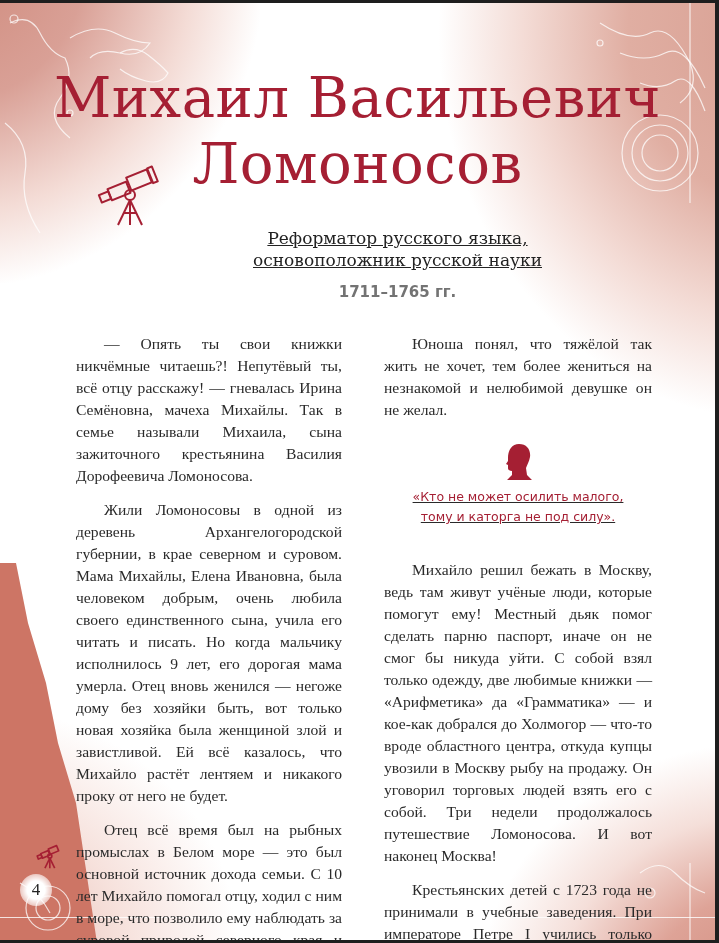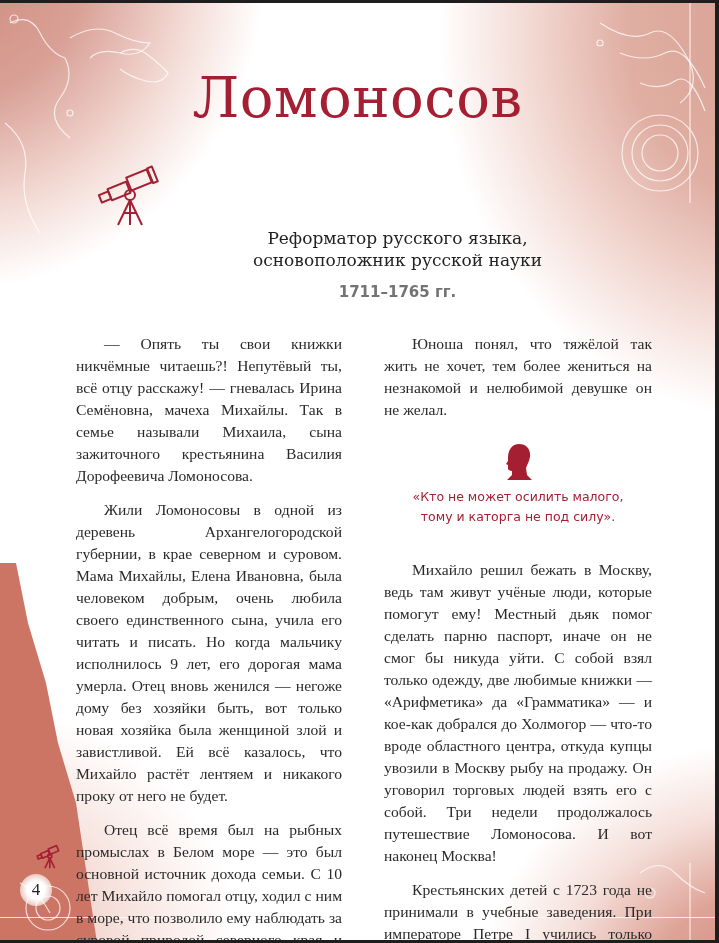--- a/index.html
+++ b/index.html
@@ -48,37 +48,37 @@
     font-family: "DejaVu Serif", "Liberation Serif", serif;
     font-size: 56px; line-height: 66px;
     letter-spacing: 0.5px;
   }
   .title .line2 { display: block; }
   .telescope { position: absolute; left: 96px; top: 160px; width: 64px; height: 64px; }
   .subtitle {
     position: absolute; left: 0; right: 0; top: 224px;
     text-align: center; color: #222;
     font-family: "DejaVu Serif", serif;
-    font-size: 17px; line-height: 22px; padding-left: 80px;
+    font-size: 17px; line-height: 22px; padding-left: 80px; text-decoration: underline;
   }
   .years {
     position: absolute; left: 0; right: 0; top: 280px;
     text-align: center; color: #737373; padding-left: 80px;
     font-family: "DejaVu Sans", sans-serif; font-weight: bold; font-size: 15px;
   }
   .col {
     position: absolute; top: 318px;
     font-size: 15.6px; line-height: 22px; color: #2a2a2a;
     text-align: justify;
   }
   .col-left { left: 64px; width: 290px; }
   .col-right { left: 372px; width: 292px; }
   .col p { margin: 12px; text-indent: 28px; }
   .col p.noindent { text-indent: 0; }
-  .quote-block { margin: 22px 0 32px 0; text-align: center; }
+  .quote-block { margin: 22px 0 32px 0; text-align: center; text-decoration: underline; }
   .head-icon { display: block; margin: 0 auto 6px auto; width: 30px; height: 38px; }
   .quote {
     color: #a51f33; font-family: "DejaVu Sans", sans-serif;
     font-size: 12.5px; line-height: 20px; text-align: center; text-indent: 0;
   }
   .page-number {
     position: absolute; left: 20px; top: 871px; width: 32px; height: 32px;
     border-radius: 50%;
     background: radial-gradient(circle, #ffffff 0%, #ffffff 40%, rgba(255,255,255,0.6) 70%, rgba(255,255,255,0) 100%);
     text-align: center; line-height: 32px; font-size: 17px; color: #222;
@@ -115,20 +115,21 @@
       <circle cx="48" cy="905" r="12"></circle>
       <circle cx="48" cy="905" r="22"></circle>
       <path d="M640 870 q20 -15 35 0 t30 20"></path>
       <circle cx="650" cy="890" r="5"></circle>
       <path d="M690 860 L690 937"></path>
     </g>
   </svg>
   <div class="hline"></div>
 
   <h1 class="title" style="margin:0;font-weight:normal;">
+    <span>Михаил Васильевич</span>
     <span class="line2">Ломоносов</span>
   </h1>
 
   <svg class="telescope" viewBox="0 0 64 64">
     <g fill="none" stroke="#a51f33" stroke-width="2" stroke-linejoin="round">
       <rect x="4" y="30" width="10" height="8" transform="rotate(-22 9 34)"></rect>
       <rect x="13" y="22" width="20" height="12" transform="rotate(-22 23 28)"></rect>
       <rect x="32" y="10" width="22" height="14" transform="rotate(-22 43 17)"></rect>
       <rect x="54" y="4" width="5" height="16" transform="rotate(-22 56 12)"></rect>
       <circle cx="34" cy="32" r="5"></circle>

